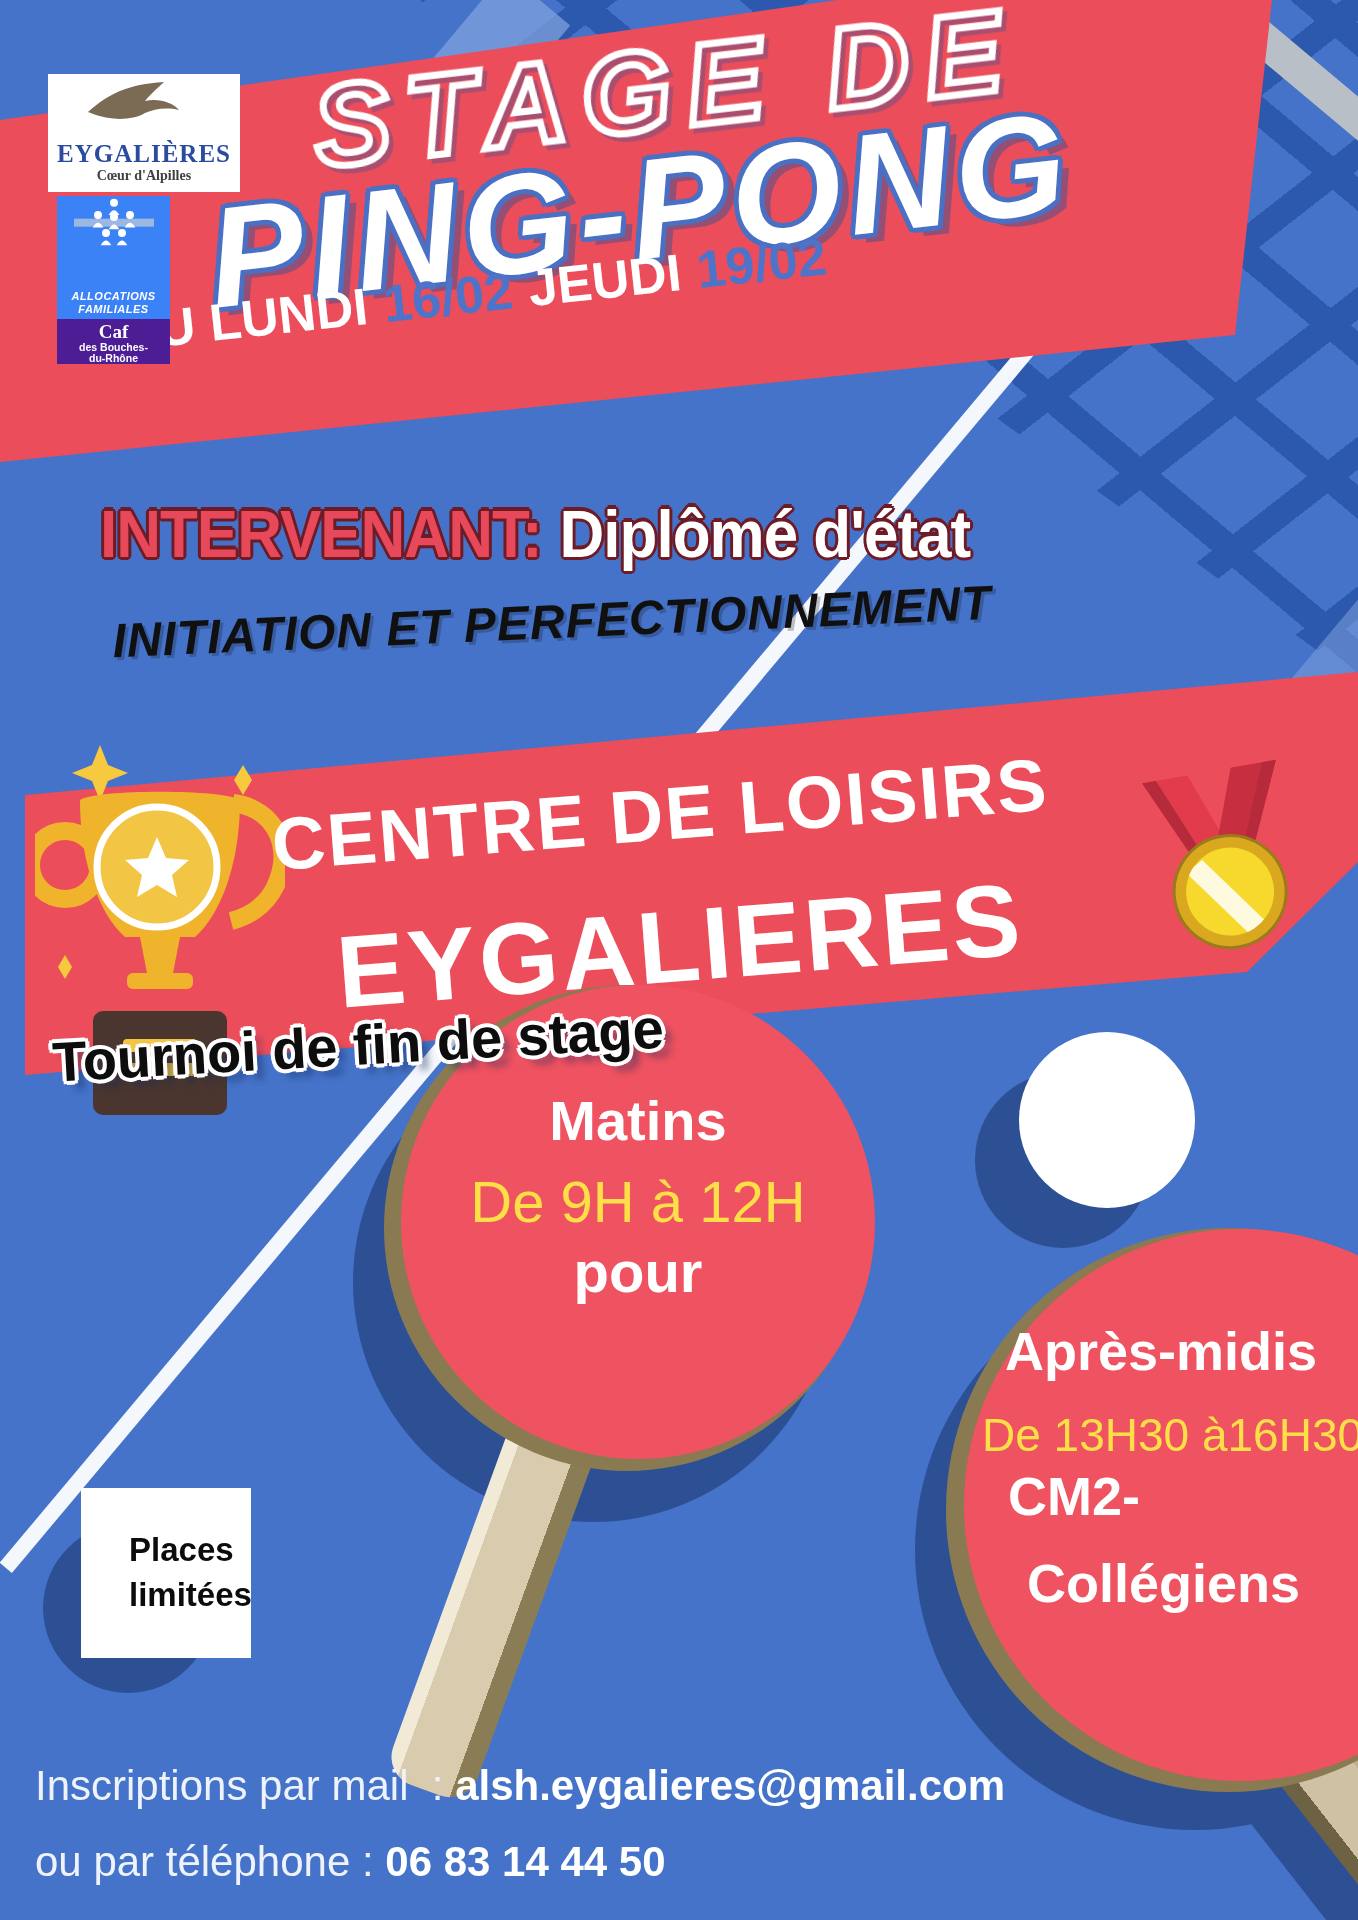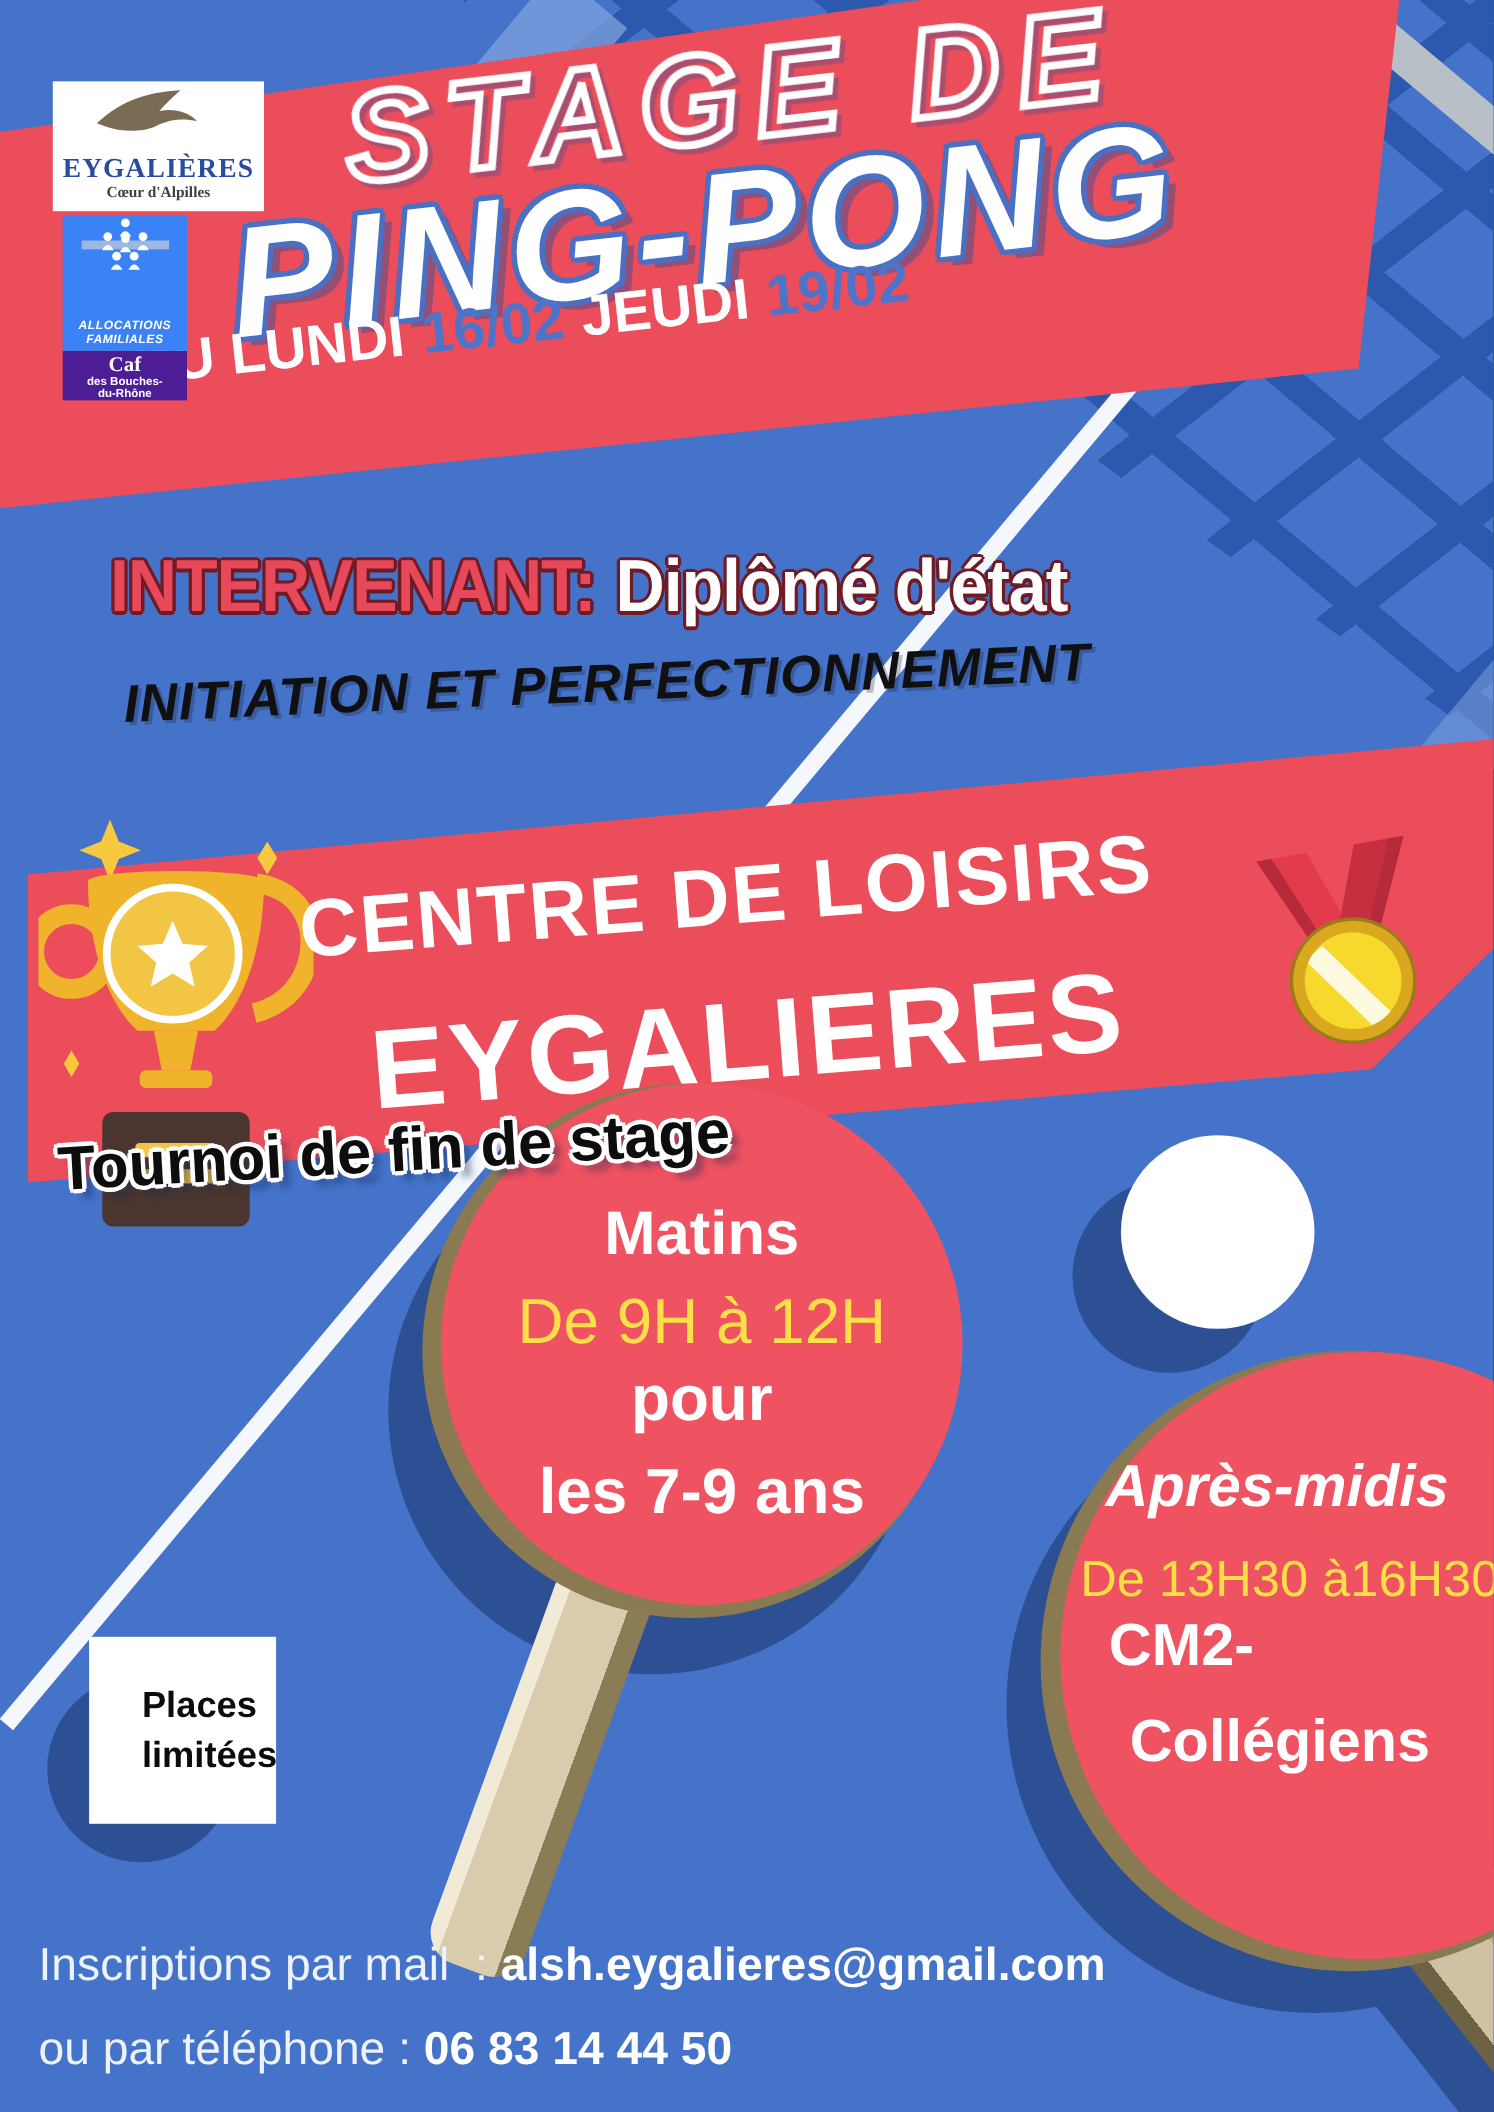--- a/index.html
+++ b/index.html
@@ -183,21 +183,21 @@
   .p2-rim{left:946px;top:1228px;width:564px;height:564px;background:#8a7a52;}
   .p2-face{left:964px;top:1229px;width:552px;height:552px;background:#ef5260;}
 
   
   .t-white{color:#ffffff;font-weight:700;white-space:nowrap;}
   .t-blue{color:#fde047;font-weight:700;white-space:nowrap;}
   .matins{left:438px;top:1088px;width:400px;text-align:center;font-size:56px;}
   .m-time{left:438px;top:1168px;width:400px;text-align:center;font-size:58px;font-weight:400;}
   .m-pour{left:438px;top:1238px;width:400px;text-align:center;font-size:58px;}
   .m-ages{left:438px;top:1322px;width:400px;text-align:center;font-size:58px;}
-  .apm{left:1005px;top:1320px;font-size:54px;font-style:italic;}
+  .apm{left:1005px;top:1320px;font-size:54px;}
   .a-time{left:982px;top:1408px;font-size:46px;font-weight:400;}
   .a-g1{left:1008px;top:1465px;font-size:54px;}
   .a-g2{left:1027px;top:1552px;font-size:54px;}
 
   
   .places-shadow{left:43px;top:1523px;width:170px;height:170px;background:#2d5094;}
   .places{
     left:81px;top:1488px;width:170px;height:170px;background:#ffffff;
     display:flex;flex-direction:column;align-items:flex-end;justify-content:center;
   }
@@ -317,21 +317,20 @@
   <div class="abs p2-handle-shadow"></div>
   <div class="abs p2-handle"></div>
   <div class="abs circle p2-rim"></div>
   <div class="abs circle p2-face"></div>
 
   <div class="abs tournoi">Tournoi de fin de stage</div>
 
   <div class="abs matins t-white">Matins</div>
   <div class="abs m-time t-blue">De 9H à 12H</div>
   <div class="abs m-pour t-white">pour</div>
-  <div class="abs m-ages t-white">les 7-9 ans</div>
 
   <div class="abs apm t-white">Après-midis</div>
   <div class="abs a-time t-blue">De 13H30 à16H30</div>
   <div class="abs a-g1 t-white">CM2-</div>
   <div class="abs a-g2 t-white">Collégiens</div>
 
   <div class="abs circle places-shadow"></div>
   <div class="abs places">
     <div>Places</div>
     <div>limitées</div>

